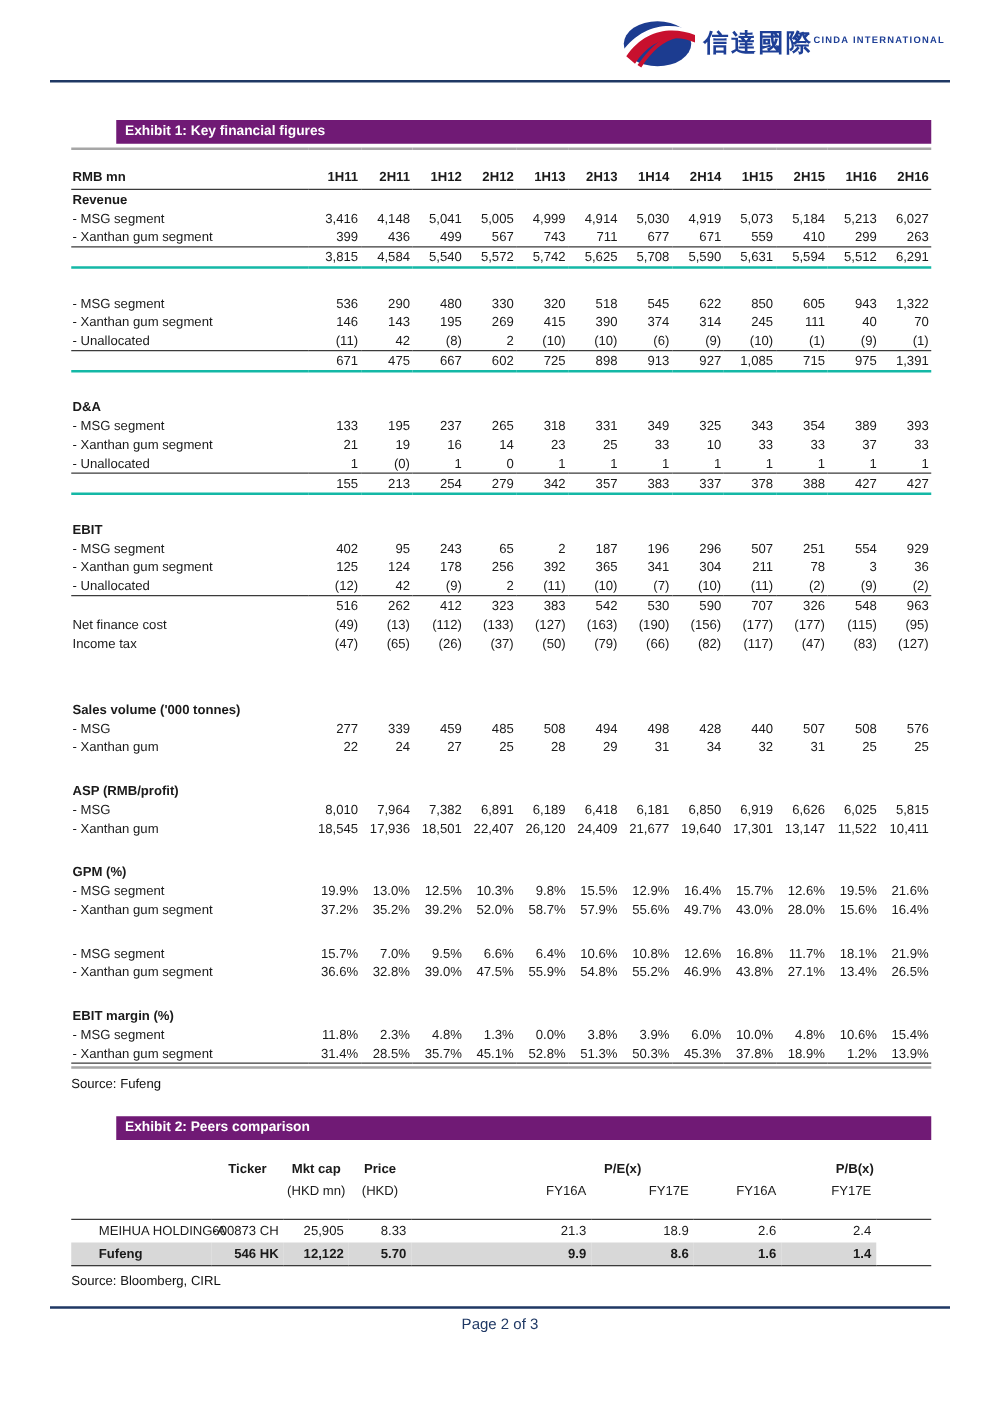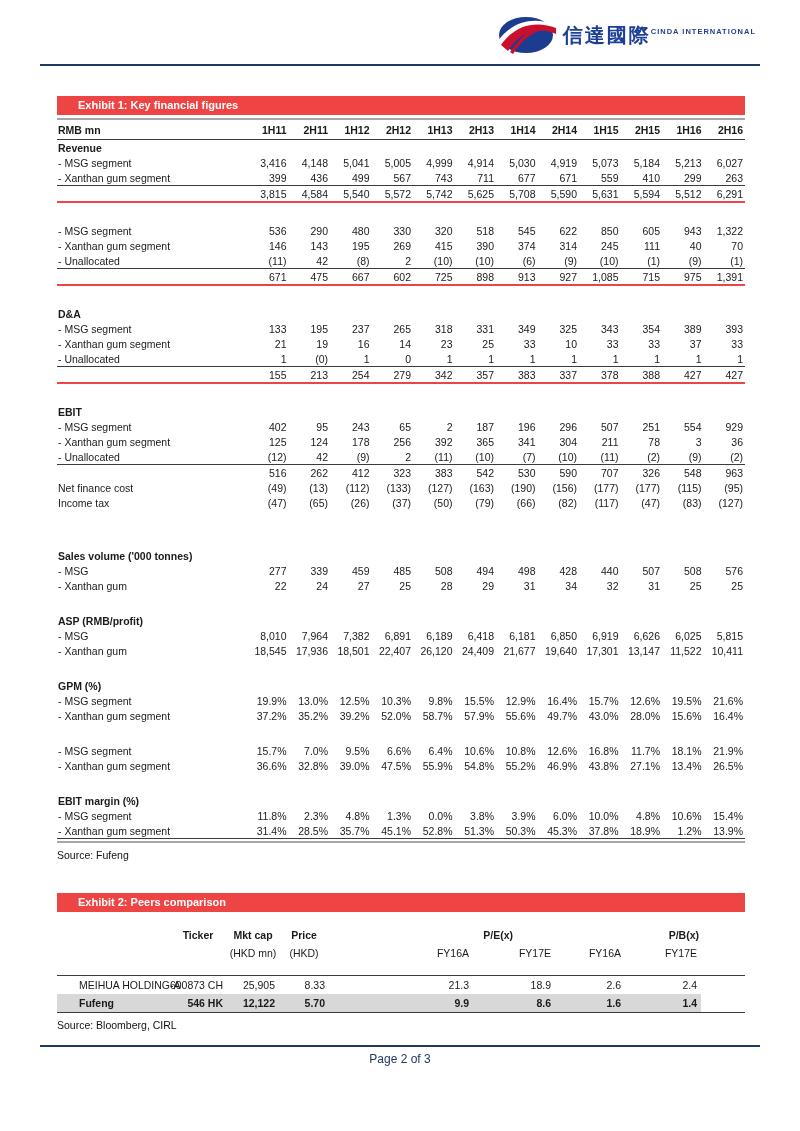--- a/index.html
+++ b/index.html
@@ -13,33 +13,33 @@
   .logo-en{font-size:7.5px;font-weight:bold;color:#1e3f96;letter-spacing:1px;margin-top:2px;}
   .rule{position:absolute;left:40px;right:40px;height:2px;background:#1f3864;}
   .top-rule{top:64px;}
   .footer-rule{top:1045px;}
   .page-num{position:absolute;top:1052px;left:0;width:100%;text-align:center;font-size:12px;color:#1f3864;}
 
   
   .exhibit{position:absolute;left:57px;width:688px;}
   .ex1{top:96px;}
   .ex2{top:893px;}
-  .ex-bar{background:#ef4444;color:#fff;font-weight:bold;font-size:11px;height:19px;line-height:19px;padding-left:21px;box-sizing:border-box;}
+  .ex-bar{background:#701a75;color:#fff;font-weight:bold;font-size:11px;height:19px;line-height:19px;padding-left:7px;box-sizing:border-box;margin-left:36px;}
   .source{font-size:10.5px;margin-top:6px;color:#111;}
   .table-end{height:2px;background:#a6a6a6;margin-top:2px;}
 
   
   table{border-collapse:collapse;table-layout:fixed;width:688px;}
   #ex1-table{margin-top:3px;}
   #ex1-table th,#ex1-table td{font-size:10.5px;padding:2px 2px 1px 0;text-align:right;white-space:nowrap;overflow:visible;}
   #ex1-table th:first-child,#ex1-table td:first-child{text-align:left;padding-left:1px;}
-  #ex1-table thead th{border-top:2px solid #a6a6a6;border-bottom:1px solid #3b3b3b;padding-top:4px;padding-bottom:3px;font-weight:bold;}
+  #ex1-table thead th{border-top:2px solid #a6a6a6;border-bottom:1px solid #3b3b3b;padding-top:16px;padding-bottom:3px;font-weight:bold;}
   tr.section td{font-weight:bold;}
   tr.item td:first-child{padding-left:5px;}
-  tr.total td{border-top:1px solid #3b3b3b;border-bottom:2px solid #ef4444;}
+  tr.total td{border-top:1px solid #3b3b3b;border-bottom:2px solid #14b8a6;}
   tr.subtotal td{border-top:1px solid #3b3b3b;}
   tr.net td{font-weight:bold;border-top:1px solid #3b3b3b;border-bottom:2px solid #a6a6a6;}
   tr.endrow td{border-bottom:1px solid #3b3b3b;}
   tr.spacer td{padding:0;border:none;}
 
   
   #ex2-table{margin-top:14px;}
   #ex2-table th,#ex2-table td{font-size:10.5px;padding:3px 4px 3px 0;white-space:nowrap;overflow:visible;}
   #ex2-table th{font-weight:bold;text-align:right;}
   #ex2-table tr.h1 th.c{text-align:center;padding-right:0;}

